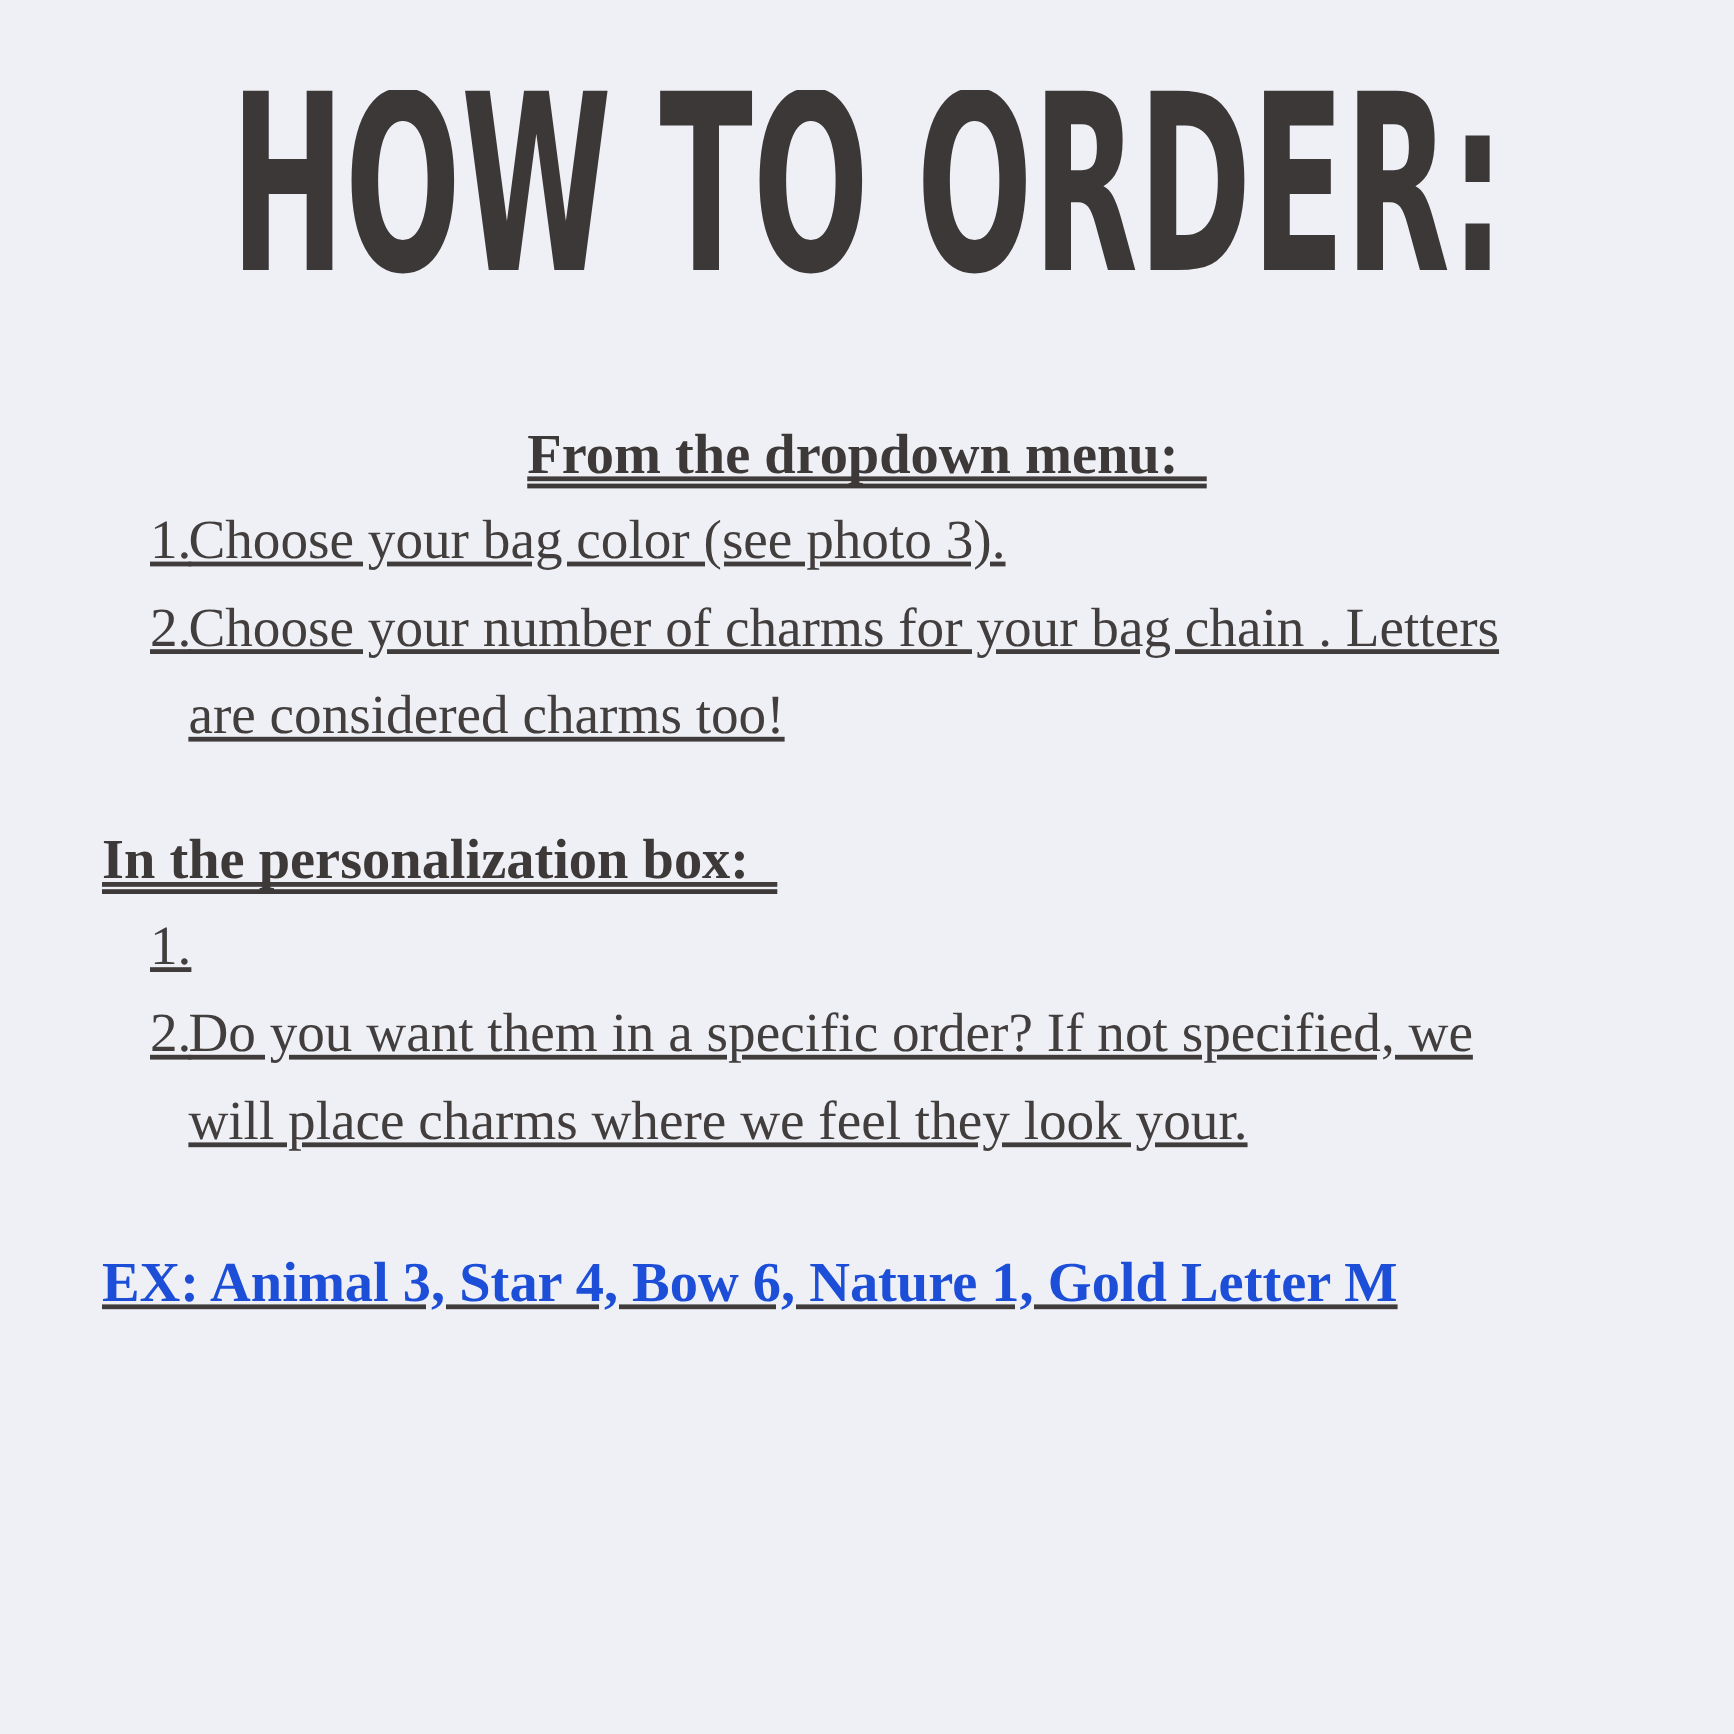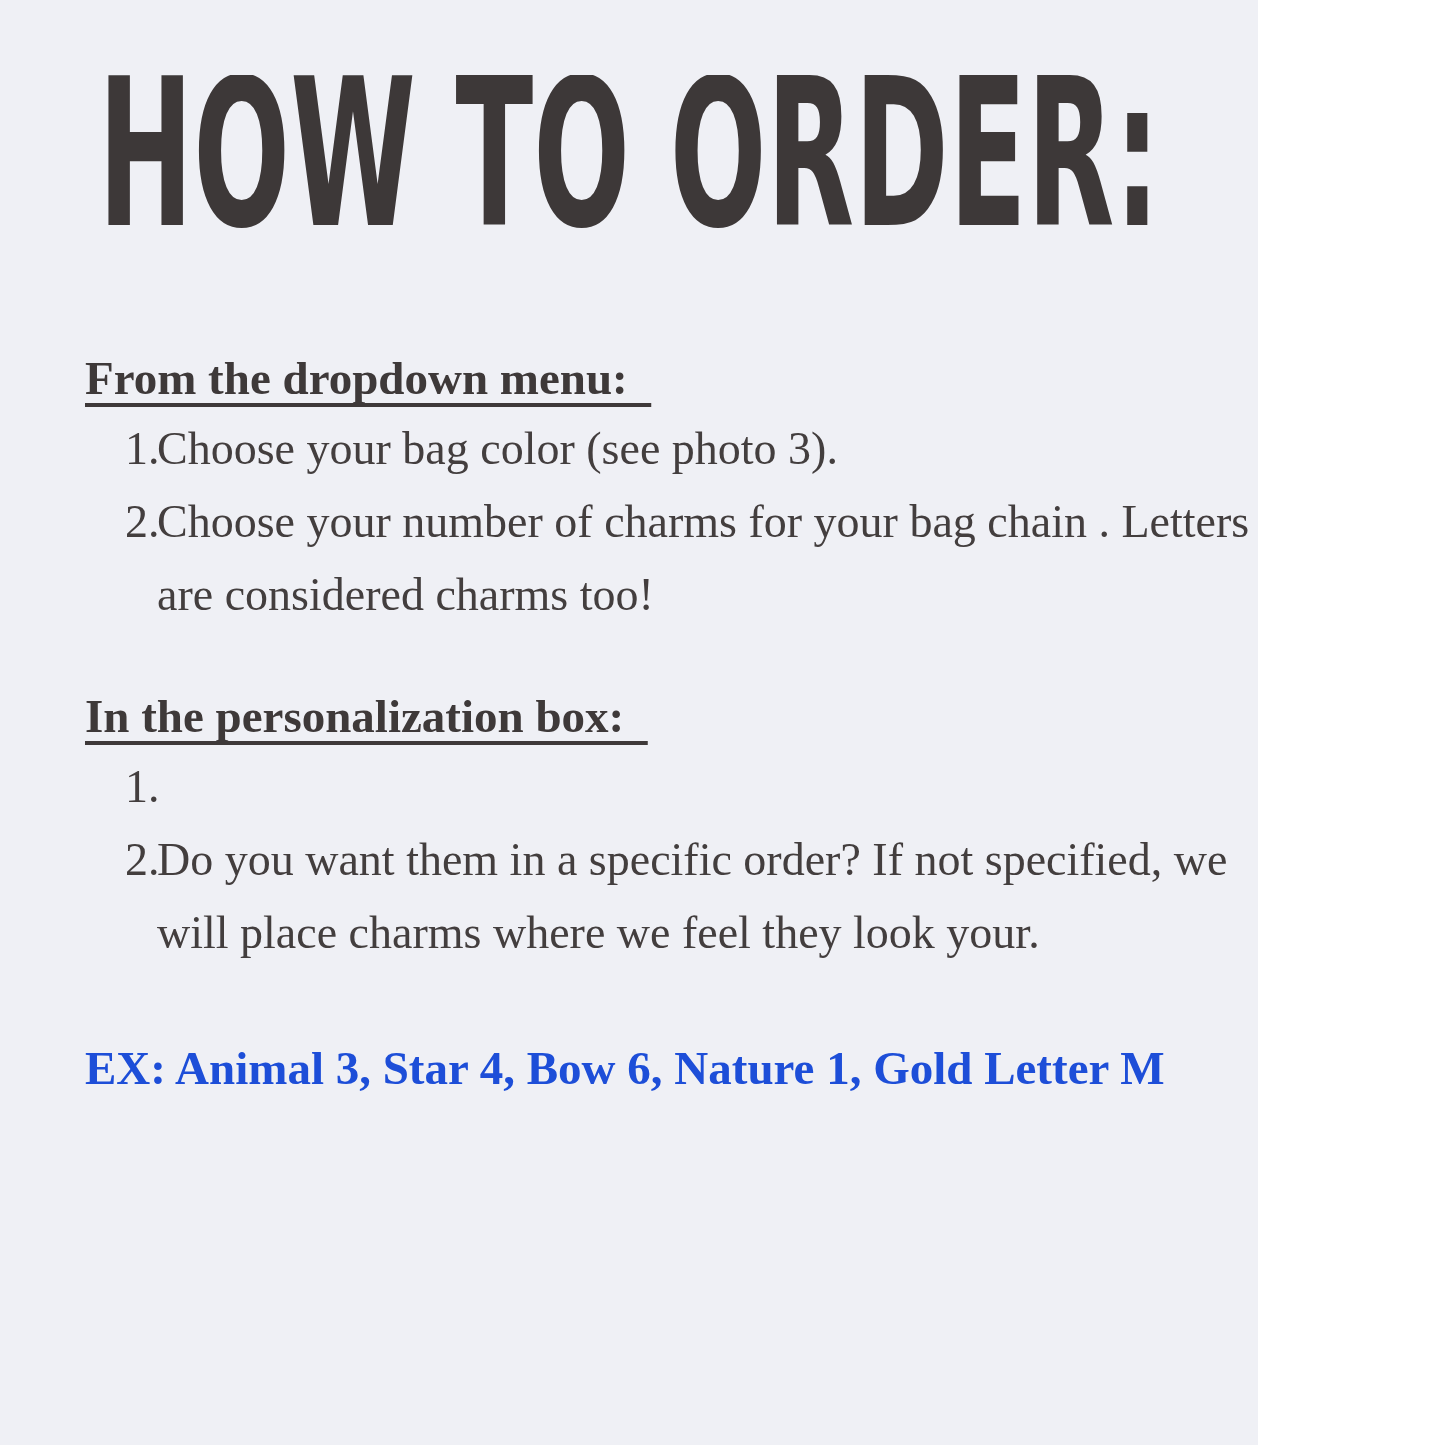--- a/index.html
+++ b/index.html
@@ -1,26 +1,27 @@
 <!DOCTYPE html>
 <html><head>
 <meta charset="utf-8">
 <style>
   html, body {
     margin: 0;
     padding: 0;
   }
   .page {
     position: relative;
-    width: 1258px;
+    width: 1445px;
     height: 1445px;
     background: #eff0f5;
     color: #413c3c;
     font-family: "Liberation Serif", serif;
     overflow: hidden;
+    text-decoration: underline;
   }
   .title-wrap {
     padding-top: 75px;
     text-align: center;
   }
   .title-wrap svg {
     display: inline-block;
   }
   main.content {
     margin: 0 85px 0 85px;
@@ -30,21 +31,21 @@
     font-size: 47px;
     line-height: 60px;
     font-weight: bold;
     color: #3e3939;
     text-decoration: underline;
     text-decoration-thickness: 4px;
     text-underline-offset: 9px;
     text-decoration-skip-ink: none;
     white-space: nowrap;
   }
-  h2.heading-1 { margin-top: 114px; }
+  h2.heading-1 { margin-top: 114px; text-align: center; }
   h2.heading-2 { margin-top: 55px; }
   .list {
     margin-top: 4px;
   }
   .list-item {
     display: flex;
     margin-left: 40px;
     font-size: 46px;
     line-height: 73px;
     color: #433e3e;

